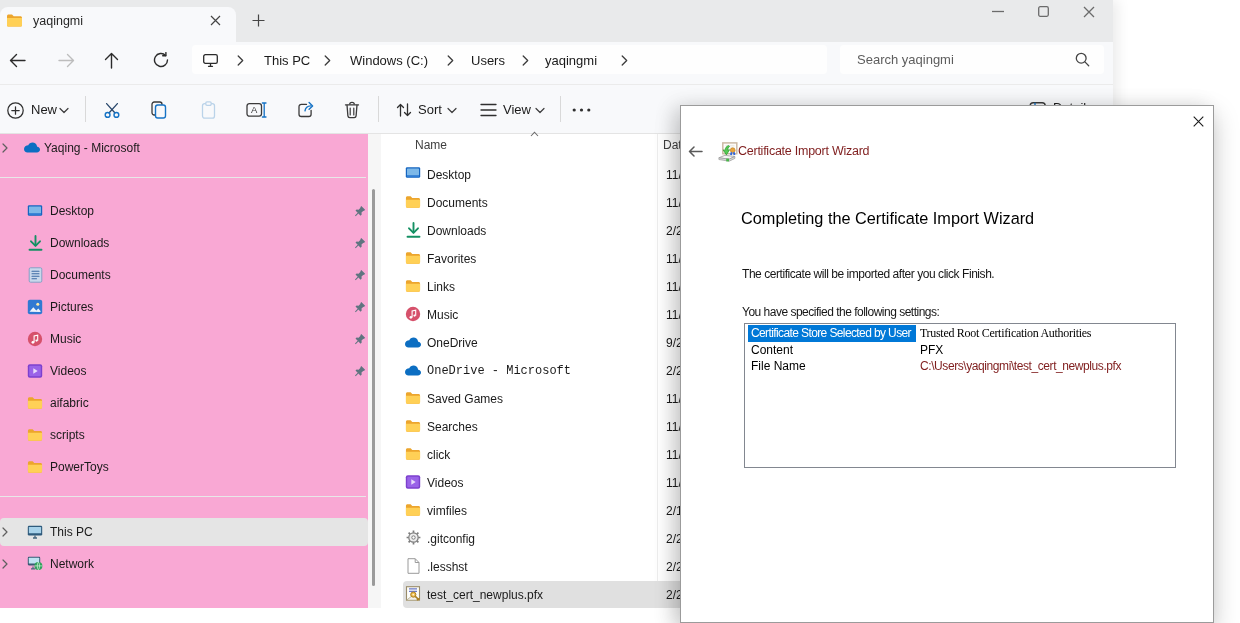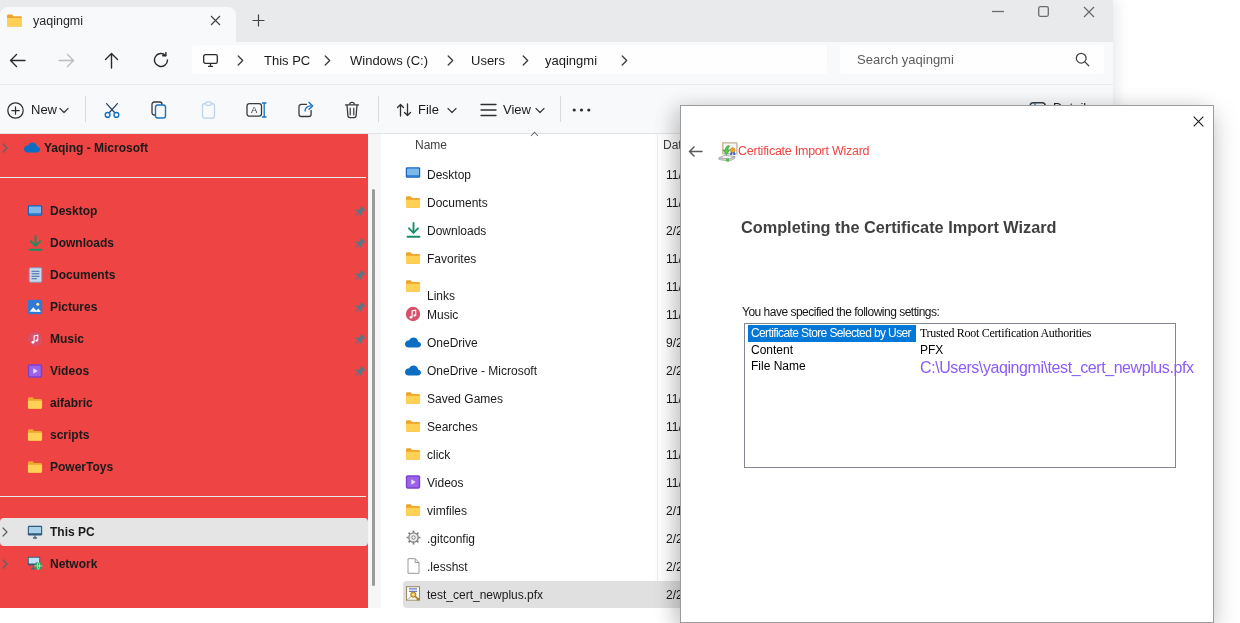--- a/index.html
+++ b/index.html
@@ -14,21 +14,21 @@
             border-right:1px solid #c9c9c9;box-shadow:5px 0 12px rgba(0,0,0,.08);}
   #tabbar{position:absolute;left:0;top:0;width:1113px;height:42px;background:#e9eaeb;}
   #tab{position:absolute;left:0;top:7px;width:236px;height:35px;background:#f8f9fb;
        border-radius:8px 8px 0 0;}
   #addr{position:absolute;left:0;top:42px;width:1113px;height:42px;background:#f8f9fb;}
   #crumb{position:absolute;left:192px;top:3px;width:635px;height:29px;background:#fefefe;border-radius:4px;}
   #searchbox{position:absolute;left:840px;top:3px;width:264px;height:29px;background:#fefefe;border-radius:4px;}
   #tools{position:absolute;left:0;top:84px;width:1113px;height:50px;background:#f8f9fb;
          border-top:1px solid #ebebeb;border-bottom:1px solid #e4e4e4;}
   .vsep{position:absolute;top:11px;width:1px;height:26px;background:#d9d9d9;}
-  #side{position:absolute;left:0;top:134px;width:381px;height:474px;background:#ef4444;font-weight:bold;}
+  #side{position:absolute;left:0;top:134px;width:381px;height:474px;background:#f9a8d4;}
   #files{position:absolute;left:381px;top:134px;width:732px;height:474px;background:#fff;}
   #status{position:absolute;left:0;top:608px;width:1113px;height:15px;background:#fff;
           font-size:12px;color:#3f3f3f;}
   .lbl12{font-size:12px;color:#1a1a1a;white-space:nowrap;}
   .gray13{font-size:13px;color:#1a1a1a;white-space:nowrap;}
   
   #dlg{position:absolute;left:680px;top:105px;width:534px;height:518px;background:#fff;
        border:1px solid #9b9b9b;box-shadow:0 10px 24px rgba(0,0,0,.22), -8px 0 18px rgba(0,0,0,.10);}
   #dlgfoot{position:absolute;left:0;top:480px;width:532px;height:38px;background:#f0f0f0;
            border-top:1px solid #e0e0e0;}
@@ -144,21 +144,21 @@
         <path d="M1.5 3.9h13" stroke="#3a3a3a" stroke-width="1.3" stroke-linecap="round"></path>
         <path d="M5.7 3.5c0-1.2.9-2.1 2.3-2.1s2.3.9 2.3 2.1" stroke="#3a3a3a" stroke-width="1.3" fill="none"></path>
         <path d="M3 3.9l.9 11c.1 1 .9 1.7 1.9 1.7h4.4c1 0 1.8-.7 1.9-1.7l.9-11" stroke="#3a3a3a" stroke-width="1.3" fill="none"></path>
         <path d="M6.2 7v7M9.8 7v7" stroke="#3a3a3a" stroke-width="1.2" stroke-linecap="round"></path>
       </svg>
       <div class="vsep" style="left:378px;"></div>
       <svg class="ab" style="left:396px;top:17px" width="16" height="16" viewBox="0 0 16 16">
         <path d="M4.5 14V2.5M1.5 5.5l3-3 3 3" stroke="#2f2f2f" stroke-width="1.3" fill="none" stroke-linecap="round" stroke-linejoin="round"></path>
         <path d="M11.5 2v11.5M8.5 10.5l3 3 3-3" stroke="#2f2f2f" stroke-width="1.3" fill="none" stroke-linecap="round" stroke-linejoin="round"></path>
       </svg>
-      <div class="ab txt" style="left:418px;top:17px;font-size:13px;">File</div>
+      <div class="ab txt" style="left:418px;top:17px;font-size:13px;">Sort</div>
       <svg class="ab" style="left:447px;top:22px" width="10" height="7" viewBox="0 0 10 7">
           <path d="M1 1.5l4 4 4-4" stroke="#3c3c3c" stroke-width="1.2" fill="none" stroke-linecap="round" stroke-linejoin="round"></path>
         </svg>
       <svg class="ab" style="left:480px;top:18px" width="17" height="14" viewBox="0 0 17 14">
         <path d="M1 1.5h15M1 7h15M1 12.5h15" stroke="#2f2f2f" stroke-width="1.3" stroke-linecap="round"></path>
       </svg>
       <div class="ab txt" style="left:503px;top:17px;font-size:13px;">View</div>
       <svg class="ab" style="left:535px;top:22px" width="10" height="7" viewBox="0 0 10 7">
           <path d="M1 1.5l4 4 4-4" stroke="#3c3c3c" stroke-width="1.2" fill="none" stroke-linecap="round" stroke-linejoin="round"></path>
         </svg>
@@ -321,39 +321,39 @@
       <svg class="ab" style="left:24px;top:116px" width="16" height="16" viewBox="0 0 17 17">
             <path d="M1 4.1c0-.9.7-1.6 1.6-1.6h3.4l1.7 1.7h6.7c.9 0 1.6.7 1.6 1.6v7.1c0 .9-.7 1.6-1.6 1.6H2.6c-.9 0-1.6-.7-1.6-1.6z" fill="#eca52d"></path>
             <path d="M1 6h15v6.9c0 .9-.7 1.6-1.6 1.6H2.6c-.9 0-1.6-.7-1.6-1.6z" fill="#ffd056"></path>
           </svg>
       <div class="ab lbl12" style="left:46px;top:118px;">Favorites</div>
       <div class="ab lbl12" style="left:285px;top:118px;">11/15/2022</div>
       <svg class="ab" style="left:24px;top:144px" width="16" height="16" viewBox="0 0 17 17">
             <path d="M1 4.1c0-.9.7-1.6 1.6-1.6h3.4l1.7 1.7h6.7c.9 0 1.6.7 1.6 1.6v7.1c0 .9-.7 1.6-1.6 1.6H2.6c-.9 0-1.6-.7-1.6-1.6z" fill="#eca52d"></path>
             <path d="M1 6h15v6.9c0 .9-.7 1.6-1.6 1.6H2.6c-.9 0-1.6-.7-1.6-1.6z" fill="#ffd056"></path>
           </svg>
-      <div class="ab lbl12" style="left:46px;top:146px;margin-top:9px;">Links</div>
+      <div class="ab lbl12" style="left:46px;top:146px;">Links</div>
       <div class="ab lbl12" style="left:285px;top:146px;">11/15/2022</div>
       <svg class="ab" style="left:24px;top:172px" width="16" height="16" viewBox="0 0 16 16">
             <circle cx="8" cy="8" r="7.2" fill="#d6516b"></circle>
             <path d="M7.1 11.3V4.9l3.6-.8v5.6" stroke="#fff" stroke-width="1.1" fill="none"></path>
             <circle cx="5.9" cy="11.3" r="1.35" fill="#fff"></circle>
             <circle cx="9.55" cy="9.6" r="1.15" fill="#fff"></circle>
           </svg>
       <div class="ab lbl12" style="left:46px;top:174px;">Music</div>
       <div class="ab lbl12" style="left:285px;top:174px;">11/15/2022</div>
       <svg class="ab" style="left:23px;top:202px" width="18" height="12" viewBox="0 0 18 12">
             <path d="M4.4 11.5h9.4c1.9 0 3.2-1.2 3.2-2.9 0-1.5-1.1-2.7-2.8-2.9C13.6 3.1 11.8 1.6 9.5 1.6 7.6 1.6 6 2.6 5.3 4.2 3.1 4.3 1 5.6 1 8.1c0 2 1.5 3.4 3.4 3.4z" fill="#0c6ec2"></path>
           </svg>
       <div class="ab lbl12" style="left:46px;top:202px;">OneDrive</div>
       <div class="ab lbl12" style="left:285px;top:202px;">9/26/2022</div>
       <svg class="ab" style="left:23px;top:230px" width="18" height="12" viewBox="0 0 18 12">
             <path d="M4.4 11.5h9.4c1.9 0 3.2-1.2 3.2-2.9 0-1.5-1.1-2.7-2.8-2.9C13.6 3.1 11.8 1.6 9.5 1.6 7.6 1.6 6 2.6 5.3 4.2 3.1 4.3 1 5.6 1 8.1c0 2 1.5 3.4 3.4 3.4z" fill="#0c6ec2"></path>
           </svg>
-      <div class="ab lbl12" style="left:46px;top:230px;">OneDrive - Microsoft</div>
+      <div class="ab lbl12" style="left:46px;top:230px;font-family:Liberation Mono, monospace;">OneDrive - Microsoft</div>
       <div class="ab lbl12" style="left:285px;top:230px;">2/27/2023</div>
       <svg class="ab" style="left:24px;top:256px" width="16" height="16" viewBox="0 0 17 17">
             <path d="M1 4.1c0-.9.7-1.6 1.6-1.6h3.4l1.7 1.7h6.7c.9 0 1.6.7 1.6 1.6v7.1c0 .9-.7 1.6-1.6 1.6H2.6c-.9 0-1.6-.7-1.6-1.6z" fill="#eca52d"></path>
             <path d="M1 6h15v6.9c0 .9-.7 1.6-1.6 1.6H2.6c-.9 0-1.6-.7-1.6-1.6z" fill="#ffd056"></path>
           </svg>
       <div class="ab lbl12" style="left:46px;top:258px;">Saved Games</div>
       <div class="ab lbl12" style="left:285px;top:258px;">11/15/2022</div>
       <svg class="ab" style="left:24px;top:284px" width="16" height="16" viewBox="0 0 17 17">
             <path d="M1 4.1c0-.9.7-1.6 1.6-1.6h3.4l1.7 1.7h6.7c.9 0 1.6.7 1.6 1.6v7.1c0 .9-.7 1.6-1.6 1.6H2.6c-.9 0-1.6-.7-1.6-1.6z" fill="#eca52d"></path>
             <path d="M1 6h15v6.9c0 .9-.7 1.6-1.6 1.6H2.6c-.9 0-1.6-.7-1.6-1.6z" fill="#ffd056"></path>
@@ -415,26 +415,27 @@
     <svg class="ab" style="left:37px;top:36px" width="20" height="21" viewBox="0 0 20 21">
       <rect x="4.8" y="0.9" width="14" height="10.8" fill="#fefdfb" stroke="#cbb9a4" stroke-width="1.5"></rect>
       <path d="M7.5 3.4h9M7.5 5h9M7.5 6.6h4" stroke="#e6e3dd" stroke-width="0.8"></path>
       <circle cx="14.7" cy="8.2" r="2.4" fill="#e8a33d" stroke="#c07d18" stroke-width="0.6"></circle>
       <path d="M13.6 10.2l-0.7 2.7M15.8 10.2l0.7 2.7" stroke="#2b63dd" stroke-width="1.8"></path>
       <path d="M10.6 3.6c-2.2.7-3.5 2.3-3.4 4.6l-2.1-.3 3.3 5 3.2-5.2-2 .3c.1-1.6.8-2.8 2-3.6z" fill="#55cb55" stroke="#2c9a2c" stroke-width="0.7"></path>
       <path d="M0.9 15.8l6-2.5 10 1.2-5.7 2.7z" fill="#f5f5f5" stroke="#9a9a9a" stroke-width="0.8"></path>
       <path d="M0.9 15.8l10.3 1.4 5.7-2.7v1.9l-5.7 2.8-10.3-1.7z" fill="#dadada" stroke="#9a9a9a" stroke-width="0.7"></path>
       <rect x="8.2" y="16.6" width="2.8" height="2.8" fill="#49b649"></rect>
     </svg>
-    <div class="ab txt" style="left:57px;top:38px;font-size:12.5px;color:#ef4444;letter-spacing:-0.25px;">Certificate Import Wizard</div>
-    <div class="ab txt" style="left:60px;top:112px;font-size:16.3px;font-weight:bold;color:#404040;letter-spacing:0px;">Completing the Certificate Import Wizard</div>
+    <div class="ab txt" style="left:57px;top:38px;font-size:12.5px;color:#7f1d1d;letter-spacing:-0.25px;">Certificate Import Wizard</div>
+    <div class="ab txt" style="left:60px;top:103px;font-size:16.3px;font-weight:normal;color:#000000;letter-spacing:0px;">Completing the Certificate Import Wizard</div>
+    <div class="ab txt" style="left:61px;top:161px;font-size:12px;color:#161616;letter-spacing:-0.45px;">The certificate will be imported after you click Finish.</div>
     <div class="ab txt" style="left:61px;top:199px;font-size:12px;color:#161616;letter-spacing:-0.5px;">You have specified the following settings:</div>
     <div class="ab" style="left:63px;top:217px;width:432px;height:145px;background:#fff;border:1px solid #828790;">
       <div class="ab" style="left:3px;top:1px;width:168px;height:17px;background:#0078d7;"></div>
       <div class="ab txt" style="left:6px;top:2px;font-size:12px;color:#fff;letter-spacing:-0.61px;">Certificate Store Selected by User</div>
       <div class="ab txt" style="left:175px;top:2px;font-size:12px;color:#000;letter-spacing:-0.3px;font-family:Liberation Serif, serif;">Trusted Root Certification Authorities</div>
       <div class="ab txt" style="left:6px;top:18.5px;font-size:12px;color:#000;">Content</div>
       <div class="ab txt" style="left:175px;top:18.5px;font-size:12px;color:#000;">PFX</div>
       <div class="ab txt" style="left:6px;top:35px;font-size:12px;color:#000;">File Name</div>
-      <div class="ab txt" style="left:175px;top:35px;font-size:16px;color:#8b5cf6;letter-spacing:-0.42px;">C:\Users\yaqingmi\test_cert_newplus.pfx</div>
+      <div class="ab txt" style="left:175px;top:35px;font-size:12px;color:#7f1d1d;letter-spacing:-0.42px;">C:\Users\yaqingmi\test_cert_newplus.pfx</div>
     </div>
   </div>
 </div>
 
 </body></html>

